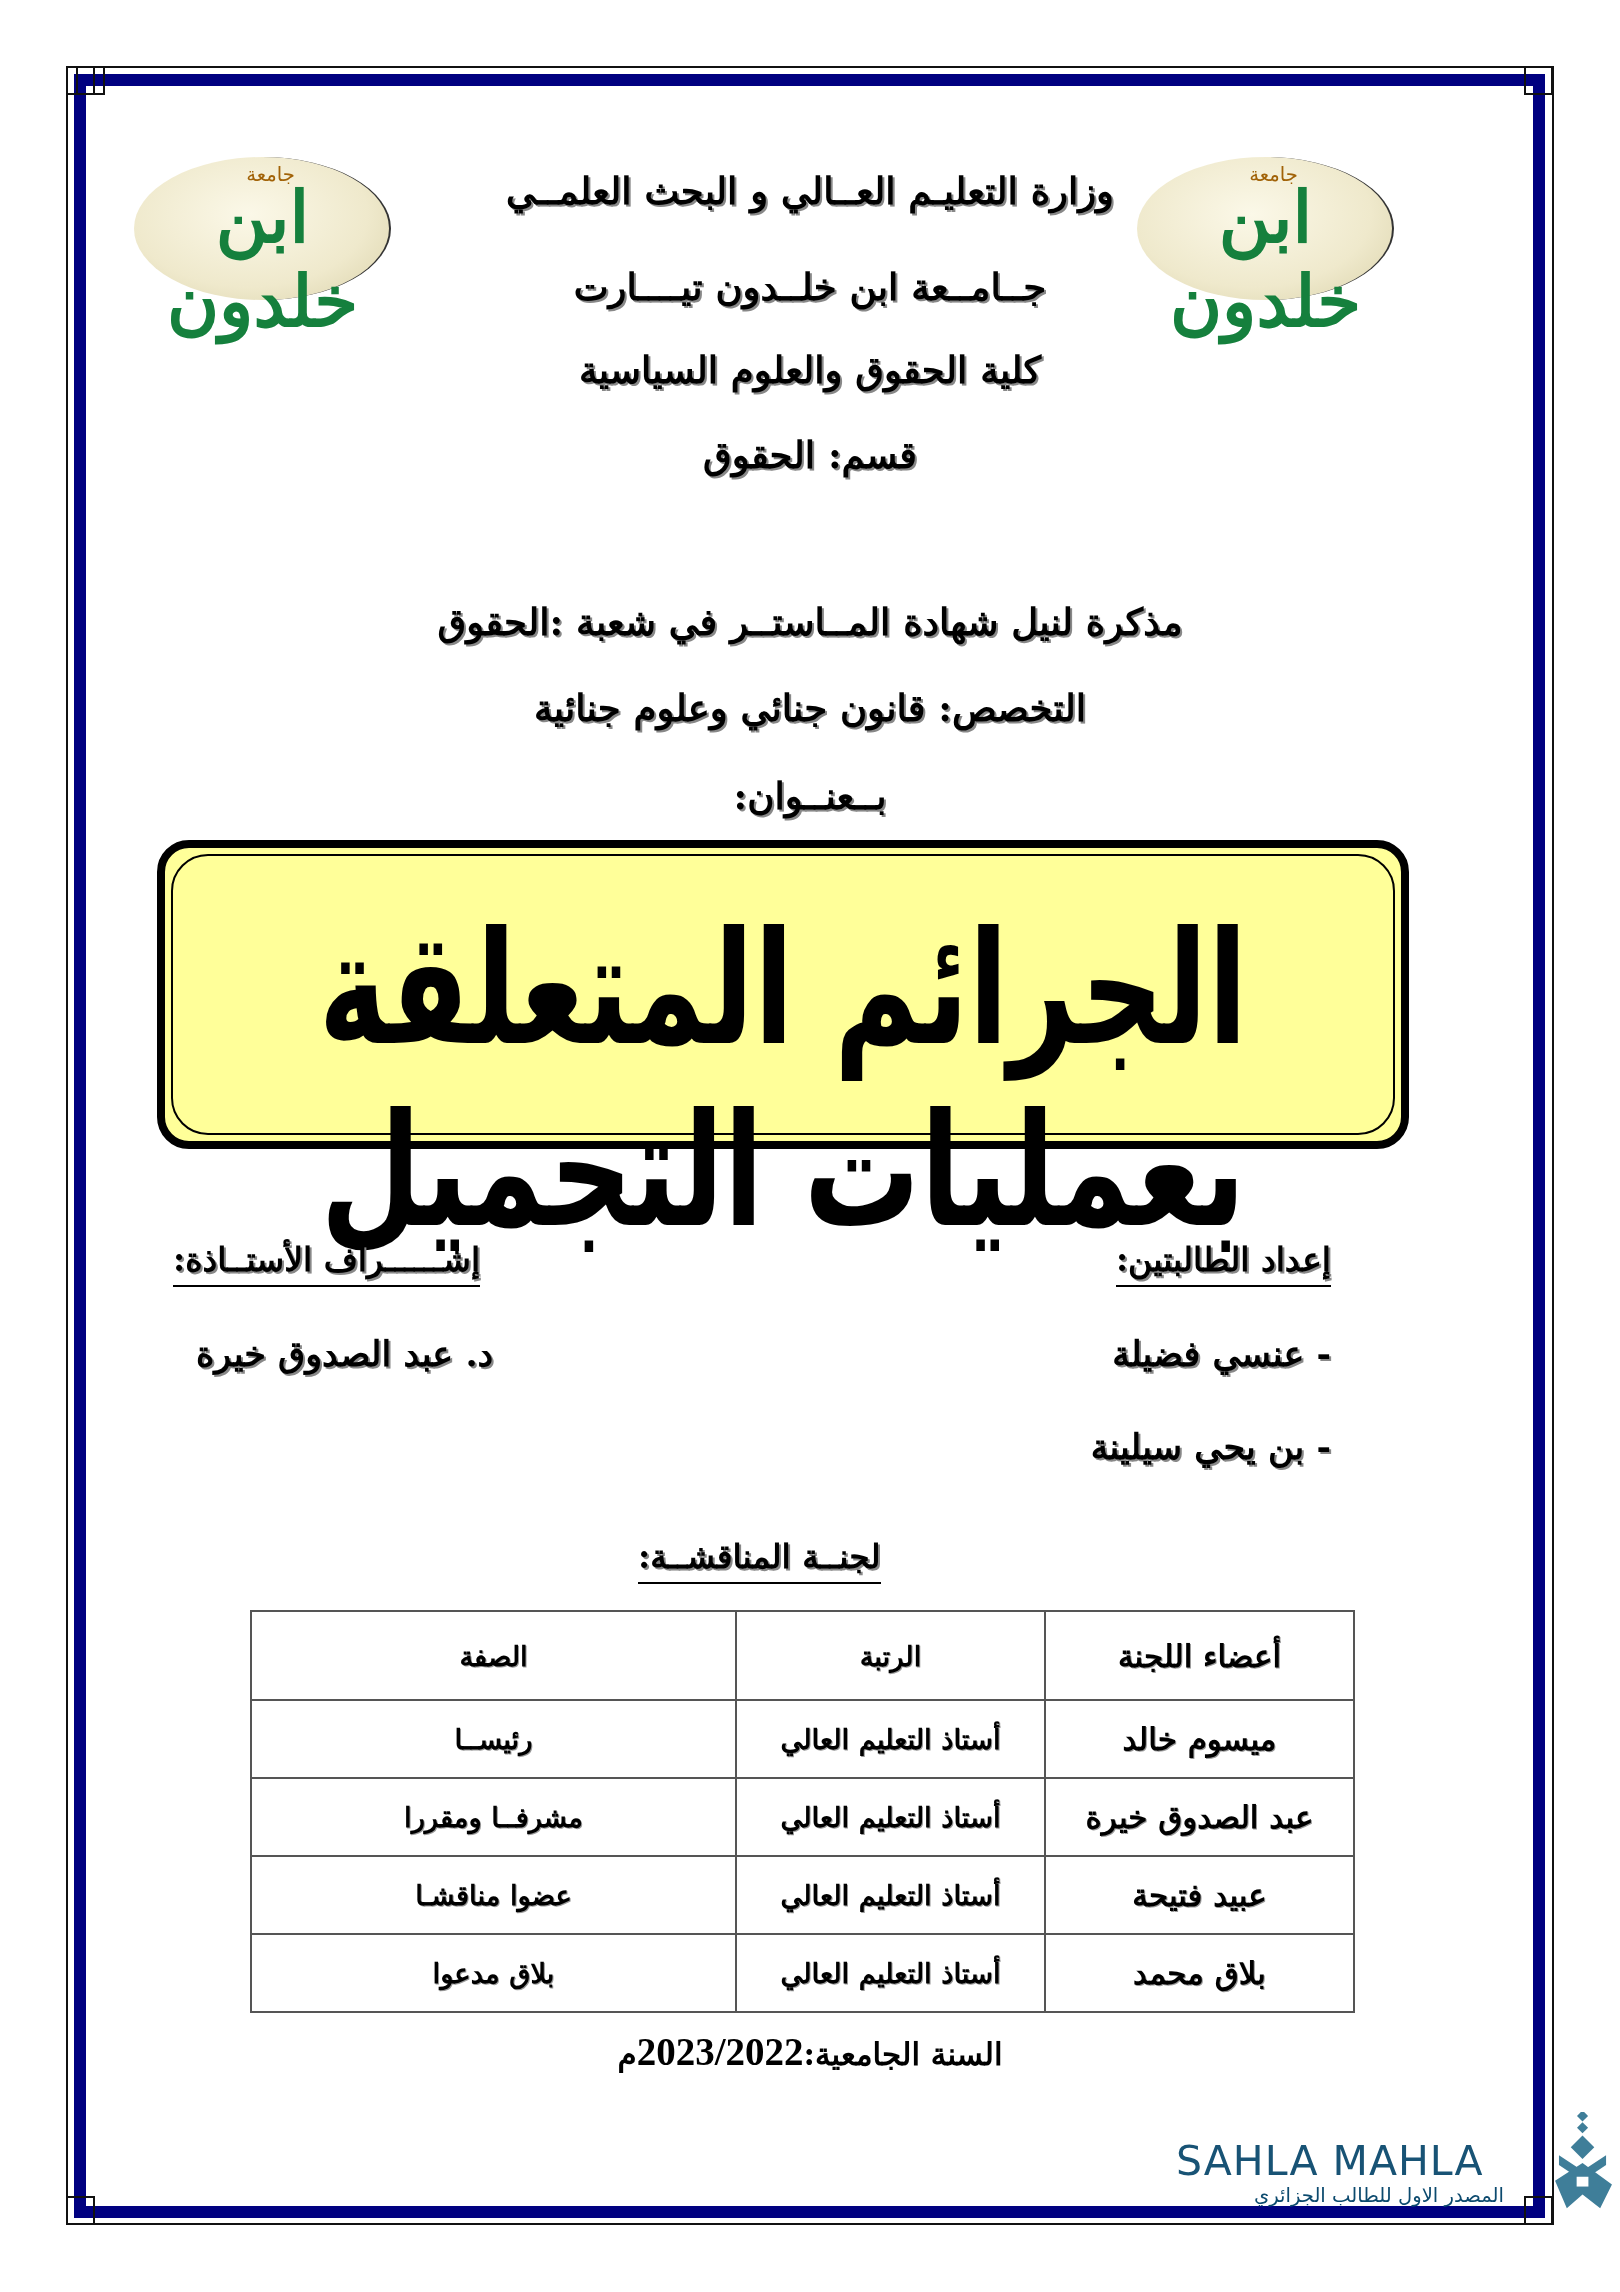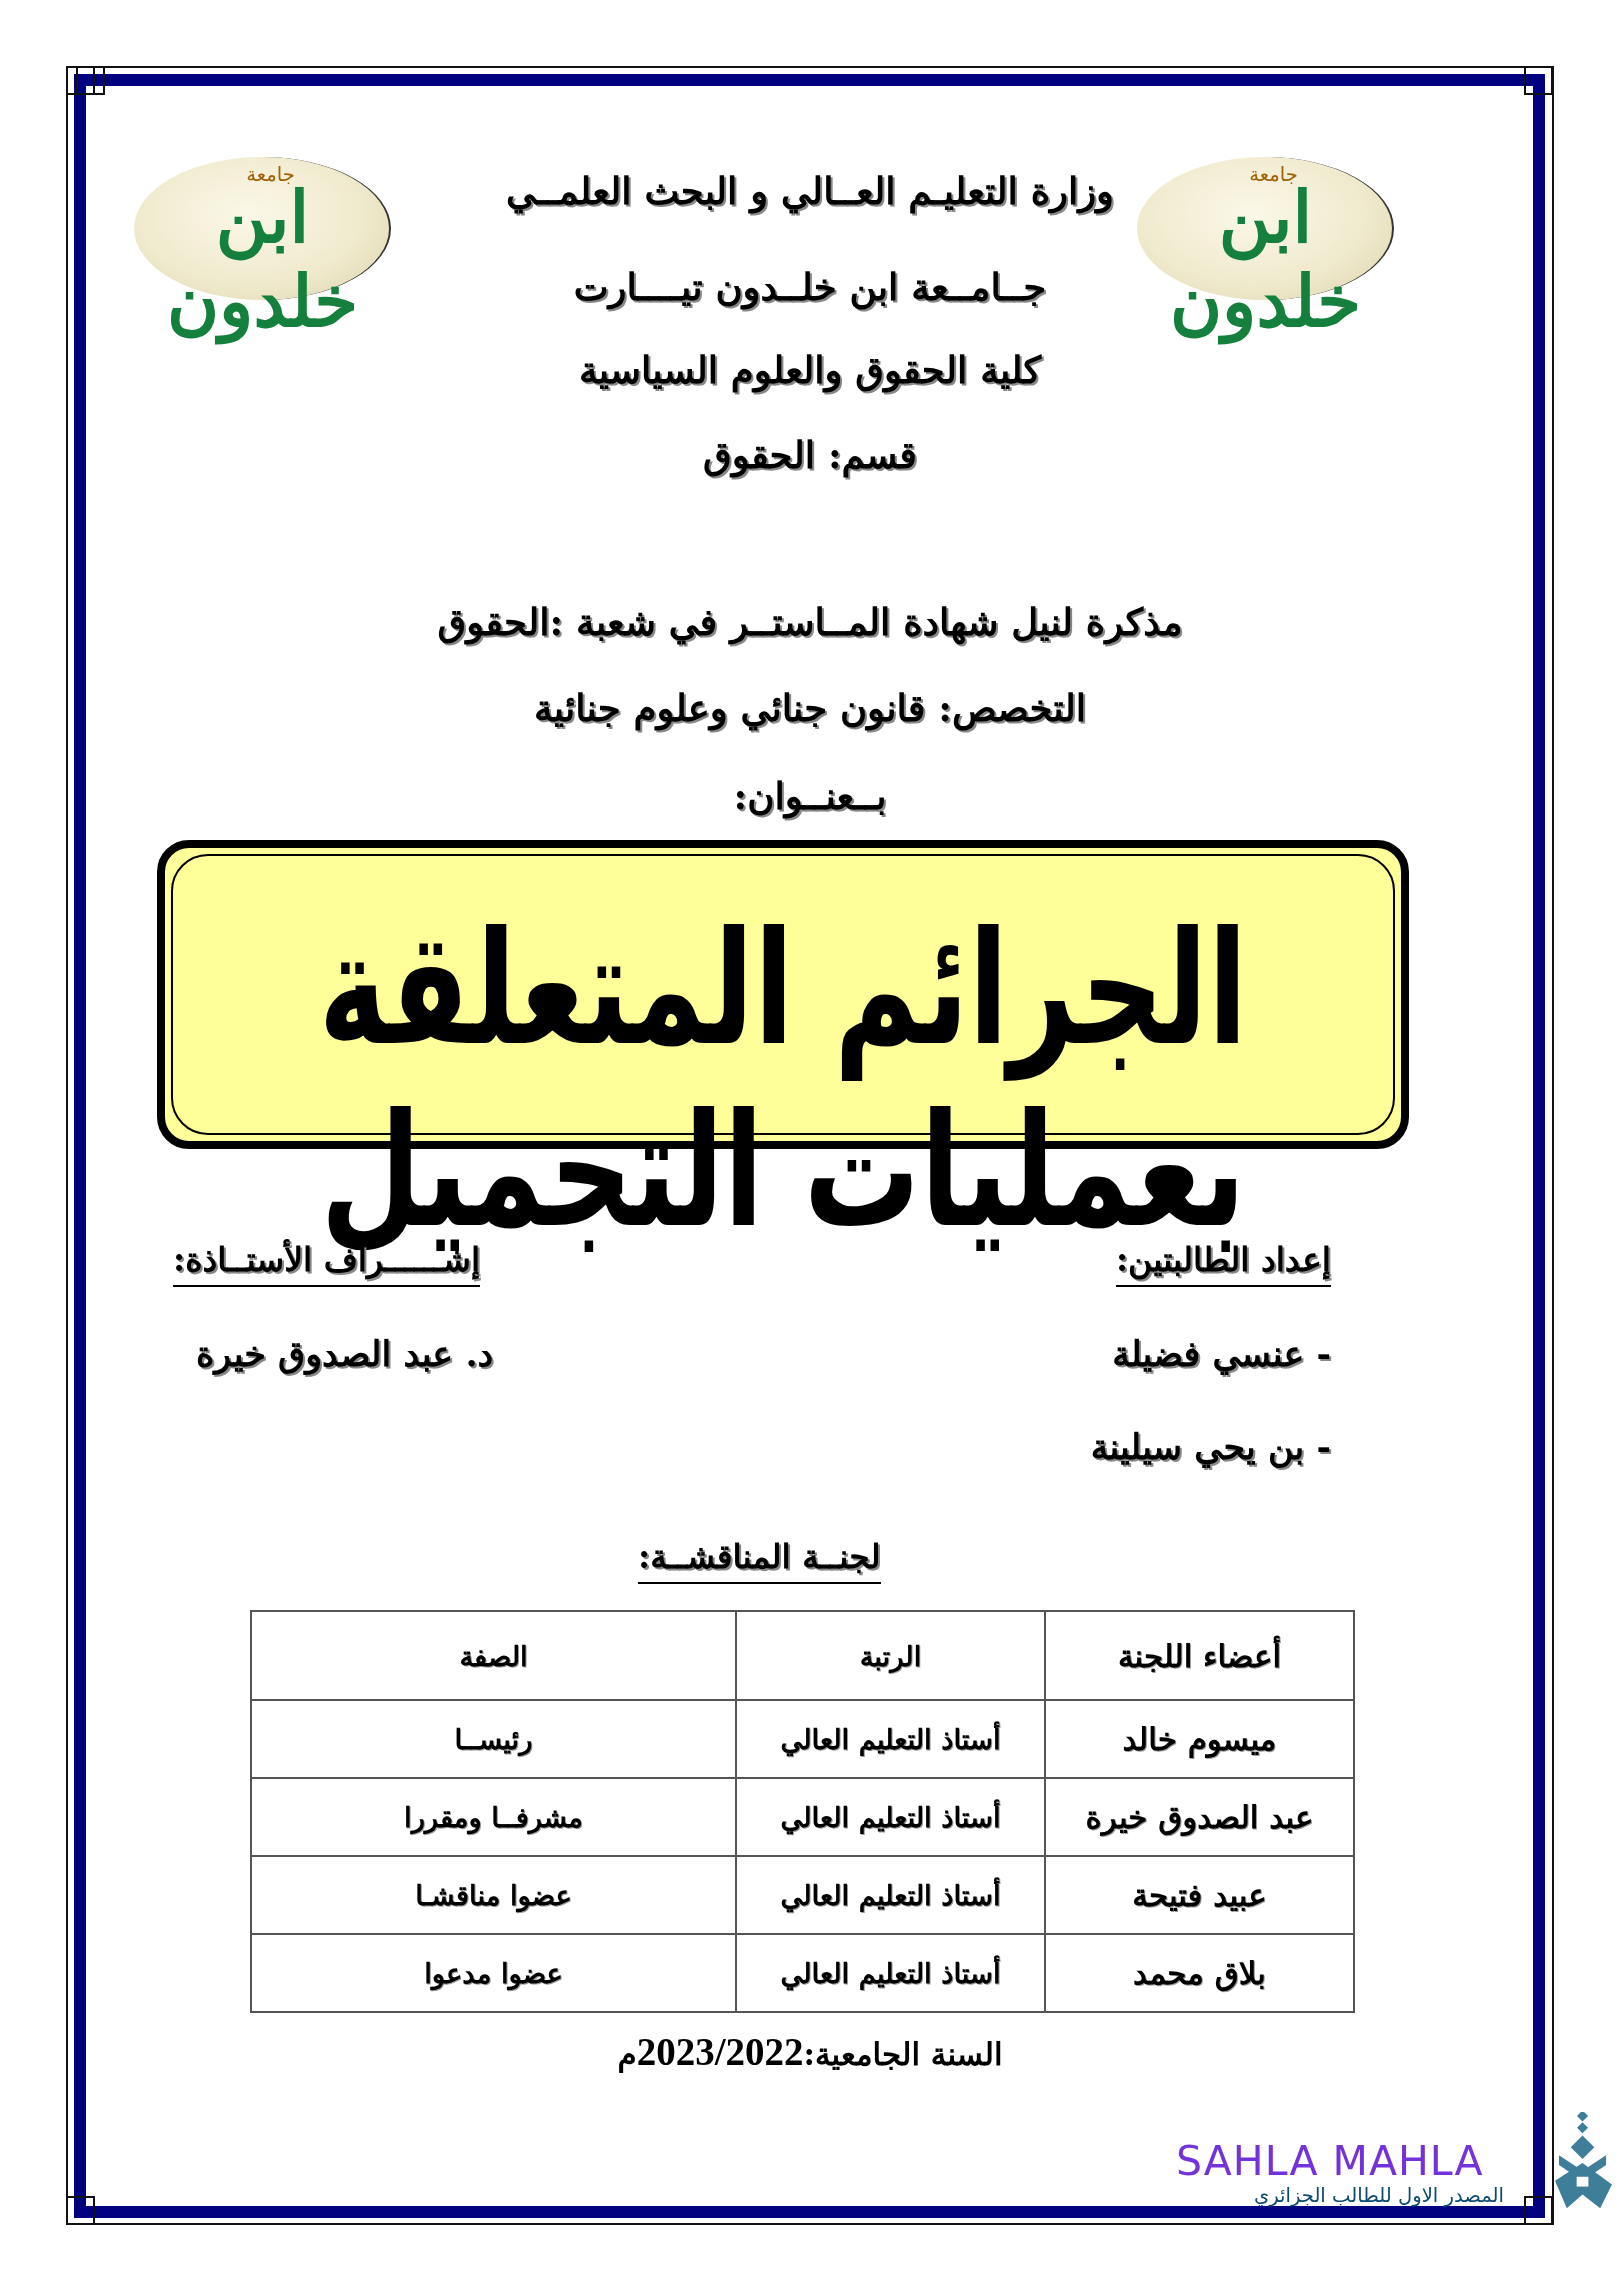--- a/index.html
+++ b/index.html
@@ -29,21 +29,21 @@
     
     table.committee { position: absolute; left: 250px; top: 1610px; width: 1105px; border-collapse: collapse; direction: rtl; }
     table.committee td, table.committee th { border: 2px solid #555; text-align: center; font-weight: bold; font-size: 27.4px; text-shadow: 1px 1px 0 #999; }
     table.committee th { height: 85px; }
     table.committee td { height: 74px; }
     table.committee .c1 { width: 305px; font-size: 31px; }
     table.committee .c2 { width: 305px; }
     .year { position: absolute; left: 0; width: 1620px; top: 2029px; text-align: center; direction: rtl; font-weight: bold; font-size: 31px; }
     .year .num { font-size: 39px; font-family: "Liberation Serif", serif; }
     
-    .wm { position: absolute; left: 1176px; top: 2137px; font-family: "DejaVu Sans", sans-serif; font-size: 41px; color: #6d28d9; letter-spacing: 1px; opacity: 0.95; }
+    .wm { position: absolute; left: 1176px; top: 2137px; font-family: "DejaVu Sans", sans-serif; font-size: 41px; color: #0c4a6e; letter-spacing: 1px; opacity: 0.95; }
     .wm-sub { position: absolute; left: 1181px; top: 2184px; width: 323px; direction: rtl; font-size: 19.6px; color: #0c4a6e; font-family: "DejaVu Sans", sans-serif; }
     .wm-logo { position: absolute; left: 1549px; top: 2112px; width: 69px; height: 103px; }
   </style>
 </head>
 <body>
 
 <div class="frame-line"></div>
 <div class="frame-blue"></div>
 <div class="corner" style="left:66px;top:66px;"></div>
 <div class="corner" style="left:76px;top:66px;width:29px;height:29px;"></div>
@@ -103,21 +103,21 @@
     <td>مشرفــا ومقررا</td>
   </tr>
   <tr>
     <td class="c1">عبيد فتيحة</td>
     <td class="c2">أستاذ التعليم العالي</td>
     <td>عضوا مناقشـا</td>
   </tr>
   <tr>
     <td class="c1">بلاق محمد</td>
     <td class="c2">أستاذ التعليم العالي</td>
-    <td>عضوا مدعوا</td>
+    <td>بلاق مدعوا</td>
   </tr>
 </tbody>
   </table>
 
 <div class="year">
   <span>السنة الجامعية:</span><span class="num">2023/2022</span><span>م</span>
 </div>
 
 <div class="wm">SAHLA MAHLA</div>
 <div class="wm-sub">المصدر الاول للطالب الجزائري</div>

